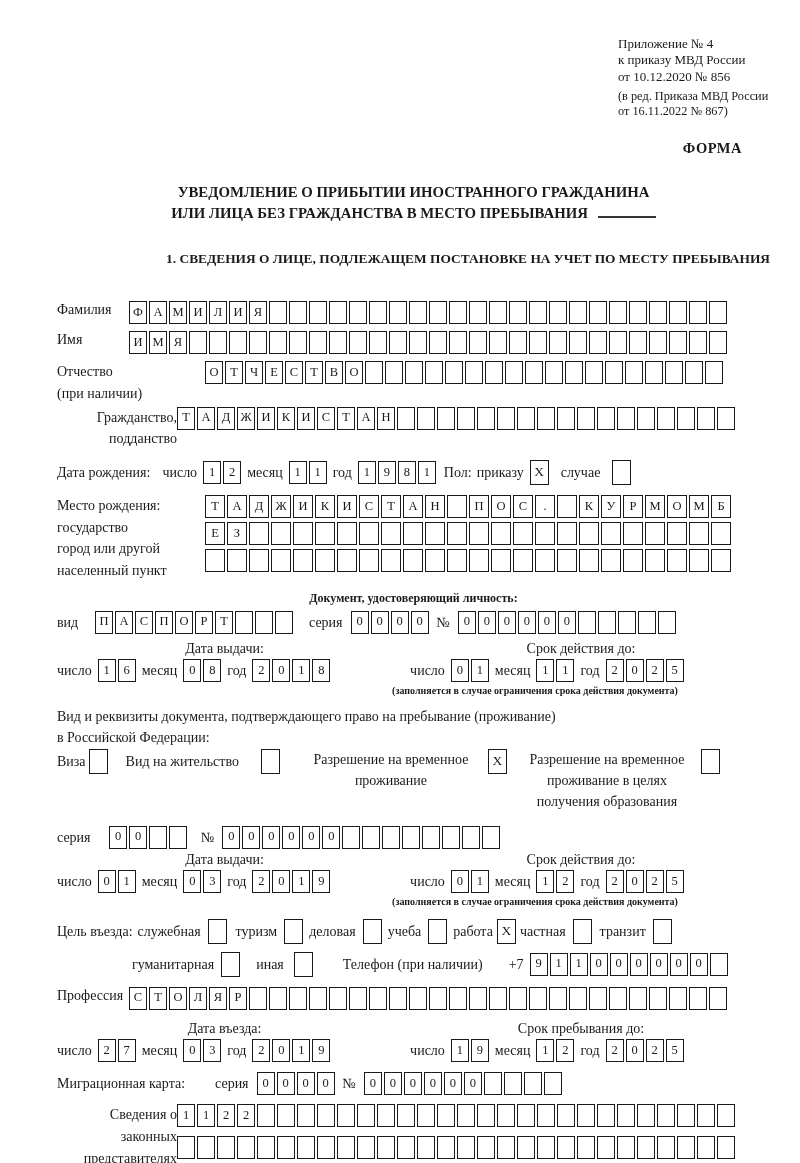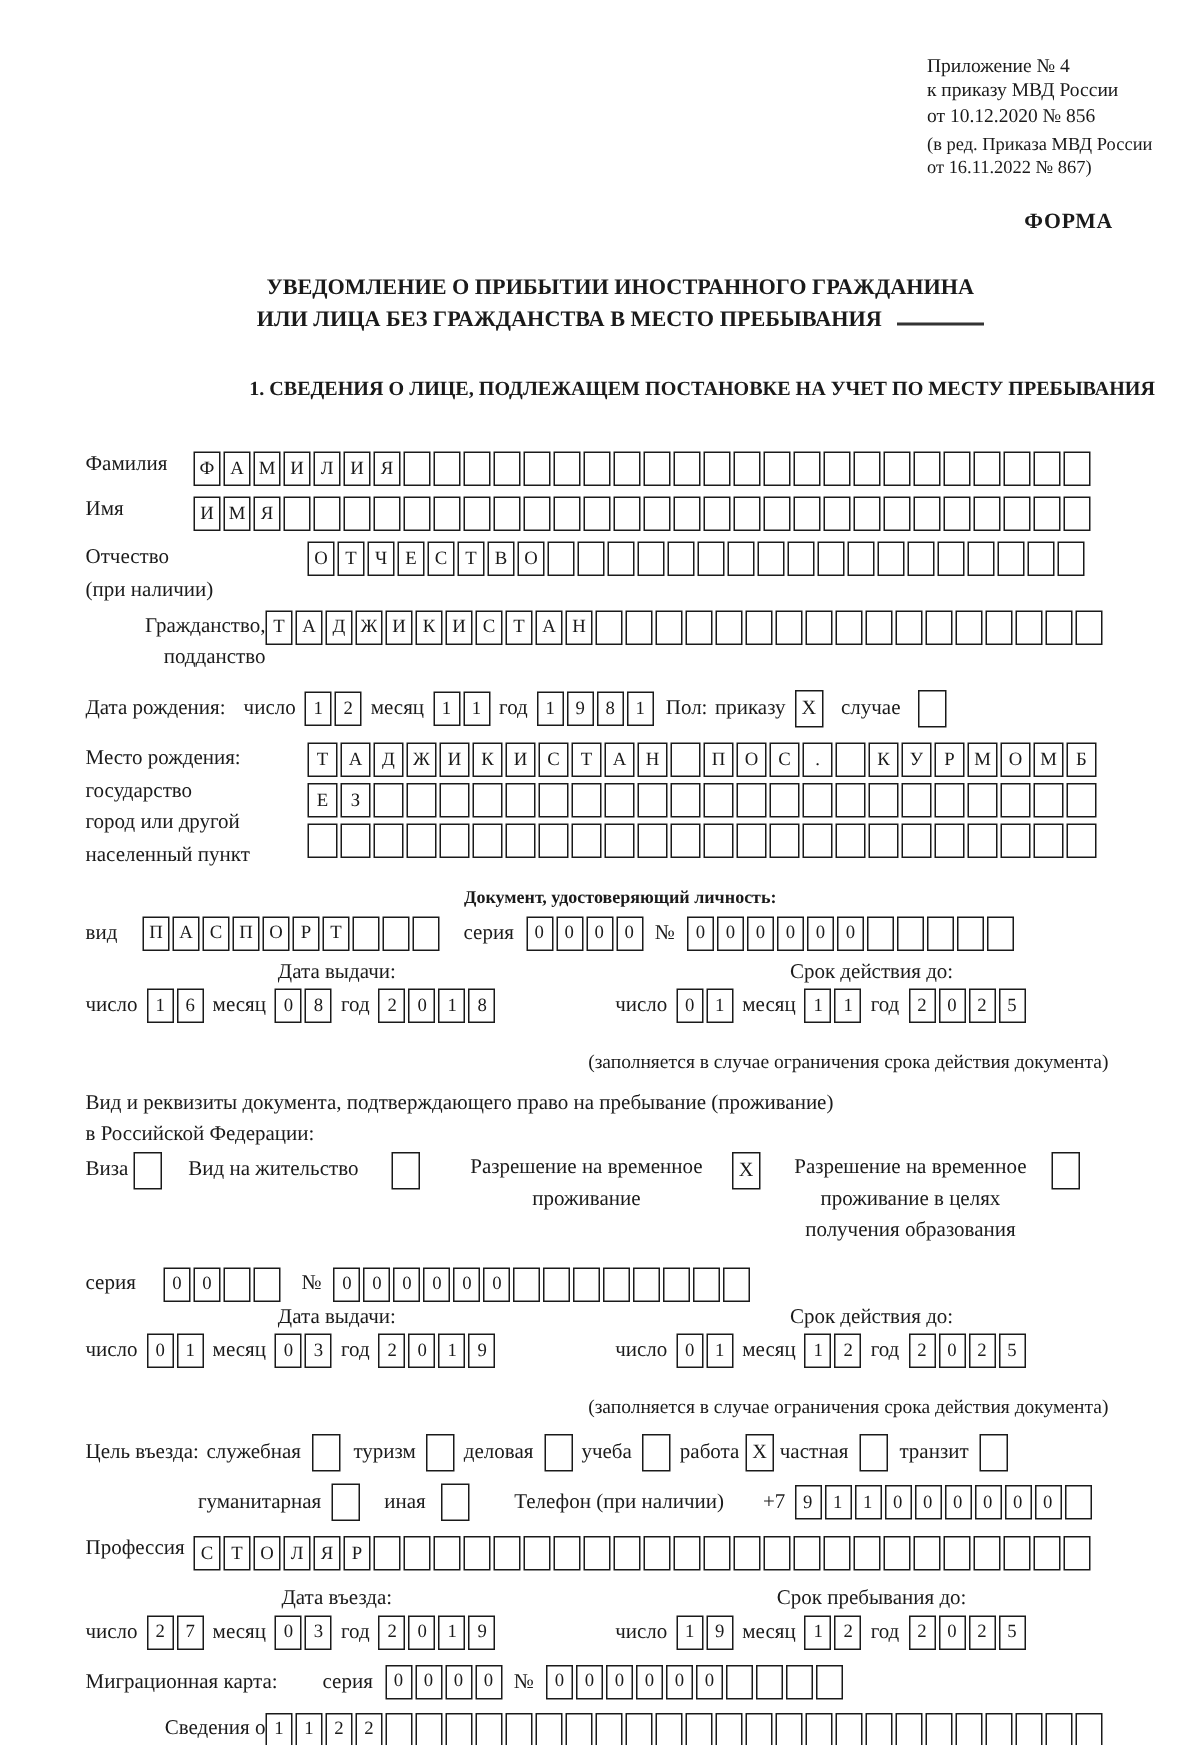--- a/index.html
+++ b/index.html
@@ -34,21 +34,21 @@
   }
   .w72{width:72px;} .w120{width:120px;text-align:right;} .w148{width:148px;}
   .dline{display:flex;align-items:center;}
   .dline .dlbl{margin:0 6px;}
   .dline .dlbl:first-child{margin-left:0;}
   .center-bold{text-align:center;font-weight:bold;font-size:12px;margin-top:9px;}
   .two-col{display:flex;margin-top:6px;}
   .col-l{flex:0 0 47%;}
   .col-r{flex:0 0 53%;}
   .issue-head{text-align:center;font-size:14px;margin-bottom:2px;}
-  .note{font-size:13px;margin-top:18px;white-space:nowrap;}
+  .note{font-size:10px;margin-top:3px;white-space:nowrap;font-weight:bold;}
   .opt{display:inline-flex;align-items:center;}
   .opt .cbox{margin-left:7px;}
   .opt-multiline{display:inline-flex;align-items:flex-start;}
   .opt-multiline .olbl{text-align:center;line-height:1.5;}
   .opt-multiline .cbox{margin-left:8px;}
   .stack{display:flex;flex-direction:column;gap:8px;}
   .mt2{margin-top:2px;} .mt10{margin-top:10px;} .mt14{margin-top:14px;}
   .nowrap{white-space:nowrap;}
 </style>
 </head>

